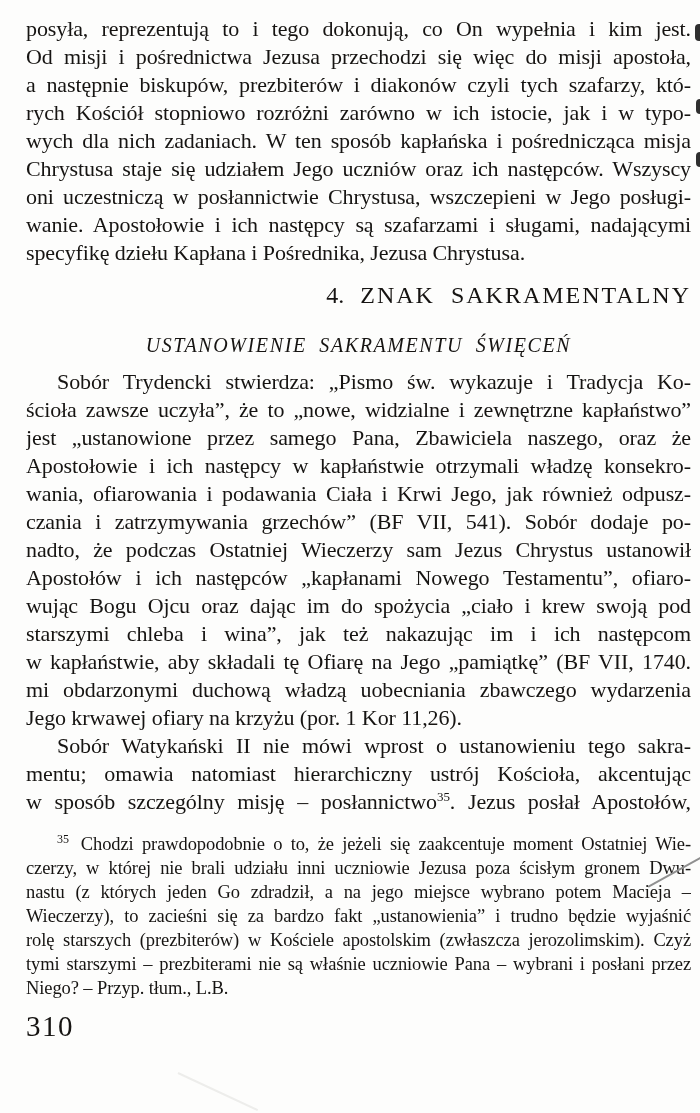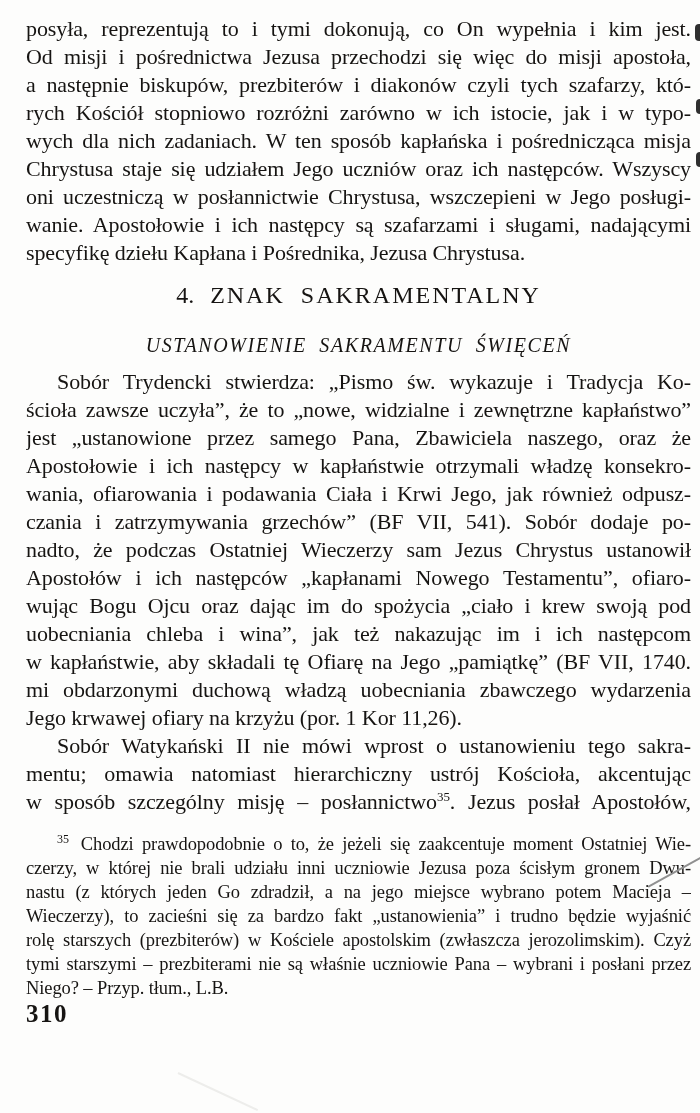--- a/index.html
+++ b/index.html
@@ -22,21 +22,21 @@
     overflow: hidden;
     text-align: justify;
     text-align-last: justify;
     -moz-text-align-last: justify;
     letter-spacing: -0.1px;
   }
   .line.last { text-align-last: left; -moz-text-align-last: left; }
   .indent { text-indent: 31px; }
   .heading {
     margin: 13px 0 8px 0;
-    text-align: center;
+    text-align: right;
     font-size: 24px;
     line-height: 30px;
     font-weight: 400;
     letter-spacing: 2px;
     word-spacing: 8px;
   }
   .heading .hnum { letter-spacing: 0; word-spacing: 0; margin-right: 16px; }
   .subheading {
     margin: 22px 0 0 0;
     text-align: center;
@@ -57,23 +57,23 @@
     height: 24px;
     overflow: hidden;
     text-align: justify;
     text-align-last: justify;
     -moz-text-align-last: justify;
     letter-spacing: -0.1px;
   }
   .fline.last { text-align-last: left; -moz-text-align-last: left; }
   .fmark { font-size: 12px; margin-right: 12px; }
   .pagenum {
-    font-size: 25px;
+    margin-top: 10px;
+    font-size: 29px;
     letter-spacing: 1.5px;
-    font-weight: bold;
   }
   
   .edge-mark { position: absolute; right: 0; background: #2f2f2f; border-radius: 4px 0 0 4px; }
   .em1 { top: 24px;  width: 5px; height: 17px; }
   .em2 { top: 99px;  width: 4px; height: 15px; }
   .em3 { top: 152px; width: 4px; height: 15px; }
   .hairline {
     position: absolute; top: 886px; left: 648px;
     width: 62px; height: 1.6px; background: #909090;
     transform: rotate(-29deg); transform-origin: left center;
@@ -84,21 +84,21 @@
     width: 88px; height: 2px; background: #ededeb;
     transform: rotate(25deg); transform-origin: left center;
   }
 </style>
 </head>
 <body>
 
 <div class="page">
 
   <div class="para">
-    <div class="line">posyła, reprezentują to i tymi dokonują, co On wypełnia i kim jest.</div>
+    <div class="line">posyła, reprezentują to i tego dokonują, co On wypełnia i kim jest.</div>
     <div class="line">Od misji i pośrednictwa Jezusa przechodzi się więc do misji apostoła,</div>
     <div class="line">a następnie biskupów, prezbiterów i diakonów czyli tych szafarzy, któ-</div>
     <div class="line">rych Kościół stopniowo rozróżni zarówno w ich istocie, jak i w typo-</div>
     <div class="line">wych dla nich zadaniach. W ten sposób kapłańska i pośrednicząca misja</div>
     <div class="line">Chrystusa staje się udziałem Jego uczniów oraz ich następców. Wszyscy</div>
     <div class="line">oni uczestniczą w posłannictwie Chrystusa, wszczepieni w Jego posługi-</div>
     <div class="line">wanie. Apostołowie i ich następcy są szafarzami i sługami, nadającymi</div>
     <div class="line last">specyfikę dziełu Kapłana i Pośrednika, Jezusa Chrystusa.</div>
   </div>
 
@@ -109,21 +109,21 @@
   <div class="para p2">
     <div class="line indent">Sobór Trydencki stwierdza: „Pismo św. wykazuje i Tradycja Ko-</div>
     <div class="line">ścioła zawsze uczyła”, że to „nowe, widzialne i zewnętrzne kapłaństwo”</div>
     <div class="line">jest „ustanowione przez samego Pana, Zbawiciela naszego, oraz że</div>
     <div class="line">Apostołowie i ich następcy w kapłaństwie otrzymali władzę konsekro-</div>
     <div class="line">wania, ofiarowania i podawania Ciała i Krwi Jego, jak również odpusz-</div>
     <div class="line">czania i zatrzymywania grzechów” (BF VII, 541). Sobór dodaje po-</div>
     <div class="line">nadto, że podczas Ostatniej Wieczerzy sam Jezus Chrystus ustanowił</div>
     <div class="line">Apostołów i ich następców „kapłanami Nowego Testamentu”, ofiaro-</div>
     <div class="line">wując Bogu Ojcu oraz dając im do spożycia „ciało i krew swoją pod</div>
-    <div class="line">uobecniania chleba i wina”, jak też nakazując im i ich następcom</div>
+    <div class="line">starszymi chleba i wina”, jak też nakazując im i ich następcom</div>
     <div class="line">w kapłaństwie, aby składali tę Ofiarę na Jego „pamiątkę” (BF VII, 1740.</div>
     <div class="line">mi obdarzonymi duchową władzą uobecniania zbawczego wydarzenia</div>
     <div class="line last">Jego krwawej ofiary na krzyżu (por. 1 Kor 11,26).</div>
   </div>
 
   <div class="para">
     <div class="line indent">Sobór Watykański II nie mówi wprost o ustanowieniu tego sakra-</div>
     <div class="line">mentu; omawia natomiast hierarchiczny ustrój Kościoła, akcentując</div>
     <div class="line"><span>w sposób szczególny misję – posłannictwo</span><sup class="supref">35</sup><span>. Jezus posłał Apostołów,</span></div>
   </div>

